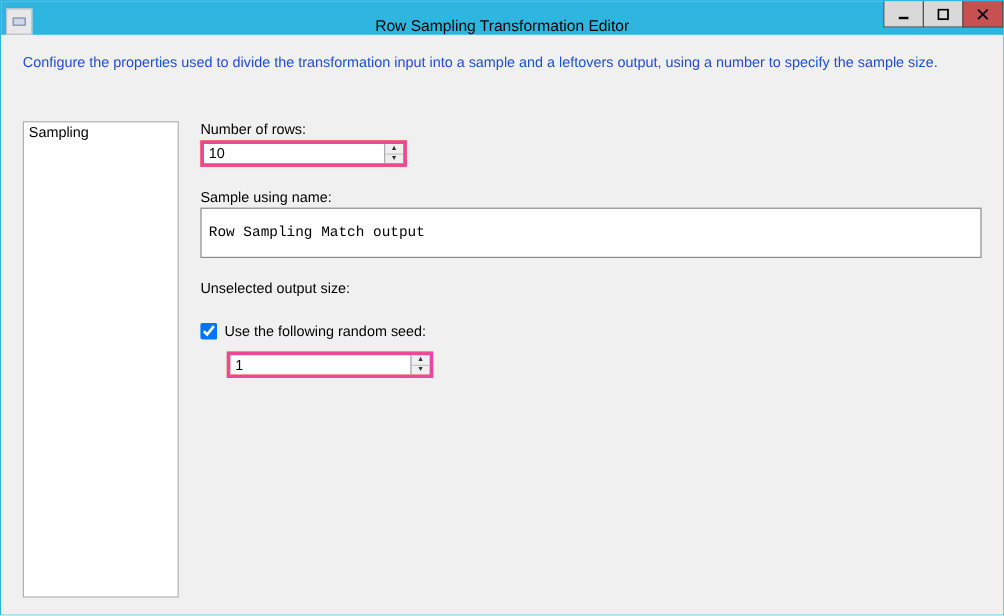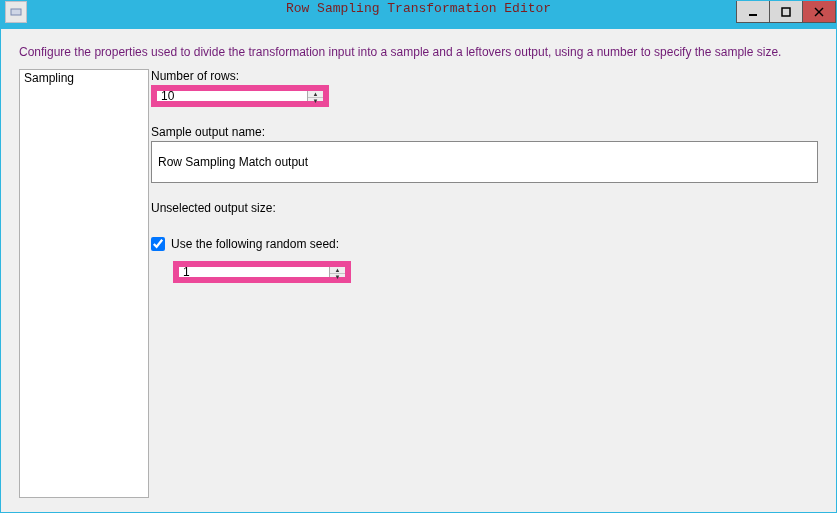--- a/index.html
+++ b/index.html
@@ -12,24 +12,23 @@
   .window {
     width: 837px; height: 513px;
     background: #fff;
     border: 1px solid #2fb6e0;
     display: flex; flex-direction: column;
     position: relative;
   }
   .titlebar {
     height: 28px;
     background: #2fb6e0;
-    display: flex; align-items: flex-start;
-    color: #7f1d1d;
+    display: flex; align-items: flex-end;
+    color: #000000;
     position: relative;
-    font-family: Liberation Mono, monospace;
   }
   .titlebar .app-icon {
     width: 22px; height: 22px; margin-left: 4px;
     background: #e8e8e8;
     border: 1px solid #c0c0c8;
     display: flex; align-items: center; justify-content: center;
     font-size: 10px; color: #666;
   }
   .titlebar .title {
     position: absolute; left: 0; right: 0;
@@ -53,26 +52,27 @@
   .winbtn.close { background: #c75050; color: #000; }
   .winbtn svg { display: block; }
   .client {
     flex: 1; background: #f0f0f0;
     display: flex; flex-direction: column;
     overflow: hidden;
   }
   .description {
     padding: 16px 18px 10px 18px;
     font-size: 12px;
-    color: #701a75;
+    color: #1d4ed8;
   }
   .body {
     flex: 1; display: flex;
     padding: 0 18px 14px 18px;
-    gap: 2px;
+    gap: 18px;
+    margin-top: 32px;
   }
   .navlist {
     width: 130px;
     background: #fff;
     border: 1px solid #b0b0b0;
     height: 100%;
     padding: 0;
   }
   .navitem {
     padding: 1px 4px;
@@ -84,42 +84,42 @@
     gap: 4px;
   }
   .field-label {
     font-size: 12px; color: #000000;
     margin-top: 0;
   }
   .field-label + .control { margin-top: 2px; }
   .group { margin-bottom: 14px; }
   .spinner {
     display: inline-flex; align-items: stretch;
-    border: 6px solid #ec4899; background: #f97316; height: 22px;
+    border: 3px solid #ec4899; background: #f97316; height: 22px;
   }
   .spinner input {
     border: none; outline: none;
     width: 150px; padding: 2px 4px; font-size: 12px;
     font-family: inherit;
   }
   .spin-btns {
     display: flex; flex-direction: column;
     width: 16px; border-left: 1px solid #aaa;
     background: #efefef;
   }
   .spin-btns div {
     flex: 1; display: flex; align-items: center; justify-content: center;
     font-size: 6px; line-height: 1; color: #333;
     border-bottom: 1px solid #c4c4c4;
   }
   .spin-btns div:last-child { border-bottom: none; }
   .textinput {
     display: block; width: 100%; height: 22px;
     border: 1px solid #888; background: #fff;
-    padding: 20px 6px; font-size: 12px; font-family: Liberation Sans, sans-serif;
+    padding: 20px 6px; font-size: 12px; font-family: Liberation Mono, monospace;
     outline: none;
   }
   .checkbox-row {
     display: flex; align-items: flex-start; gap: 6px;
     margin-top: 4px; margin-bottom: 10px;
   }
   .checkbox-row input[type=checkbox] {
     width: 14px; height: 14px; margin: 0;
   }
   .indent { margin-left: 22px; }
@@ -170,21 +170,21 @@
           <div class="control spinner">
             <input type="text" value="10" style="">
             <div class="spin-btns">
               <div>▲</div>
               <div>▼</div>
             </div>
           </div>
         </div>
 
         <div class="group">
-          <div class="field-label">Sample output name:</div>
+          <div class="field-label">Sample using name:</div>
           <input class="control textinput" type="text" value="Row Sampling Match output" style="">
         </div>
 
         <div class="group">
           <div class="field-label">Unselected output size:</div>
         </div>
 
         <div class="group">
           <div class="checkbox-row">
             <input type="checkbox" checked="" style="">

